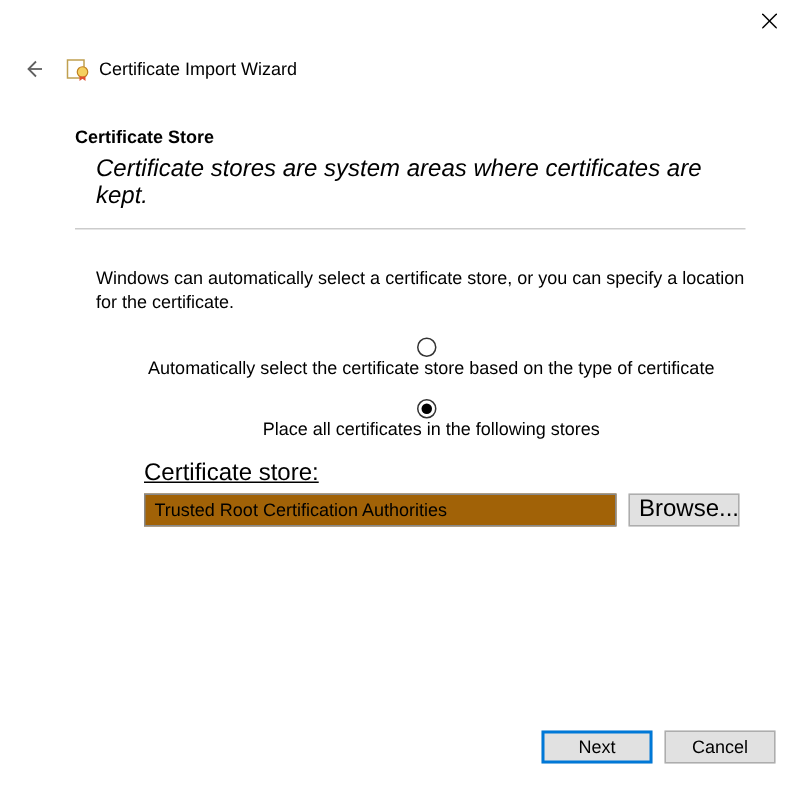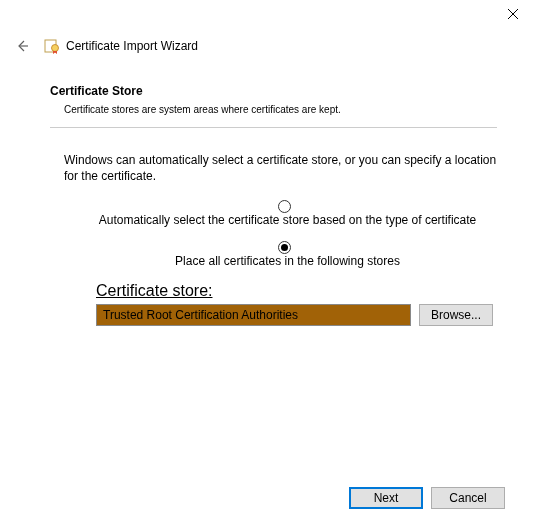--- a/index.html
+++ b/index.html
@@ -7,33 +7,33 @@
     .titlebar { height: 30px; display: flex; justify-content: flex-end; align-items: flex-start; }
     .close-btn { width: 45px; height: 28px; display: flex; align-items: center; justify-content: center; cursor: pointer; }
     .close-btn svg { width: 10px; height: 10px; }
     .header { display: flex; align-items: center; padding: 6px 0 0 12px; }
     .back-arrow { width: 20px; height: 20px; display: flex; align-items: center; justify-content: center; margin-right: 12px; cursor: pointer; }
     .back-arrow svg { width: 16px; height: 16px; stroke: #606060; }
     .wizard-icon { width: 16px; height: 16px; margin-right: 6px; }
     .wizard-title { font-size: 12px; color: #000; }
     .content { padding: 28px 38px 0 50px; }
     .section-heading { font-weight: bold; font-size: 12px; margin-bottom: 6px; }
-    .section-desc { font-size: 10px; padding-left: 14px; margin-bottom: 12px; }
+    .section-desc { font-size: 16px; padding-left: 14px; margin-bottom: 12px; font-style: italic; }
     .divider { border: none; border-top: 1px solid #ccc; margin: 0 0 24px 0; }
     .para { font-size: 12px; padding-left: 14px; margin-bottom: 16px; line-height: 1.35; }
     .radio-group { padding-left: 28px; }
     .radio-row { display: flex; align-items: center; margin-bottom: 14px; cursor: pointer; flex-direction: column; }
     .radio { width: 13px; height: 13px; border: 1px solid #333; border-radius: 50%; margin-right: 6px; position: relative; flex-shrink: 0; }
     .radio.selected::after { content: ""; position: absolute; width: 7px; height: 7px; background: #000; border-radius: 50%; top: 2px; left: 2px; }
     .store-block { padding-left: 46px; }
     .store-label { font-size: 16px; margin-bottom: 4px; text-decoration: underline; }
     .store-row { display: flex; align-items: center; gap: 8px; }
     .store-input { width: 315px; height: 22px; border: 1px solid #888; padding: 2px 6px; font-size: 12px; font-family: inherit; background: #a16207; }
-    .browse-btn { width: 74px; height: 22px; border: 1px solid #adadad; background: #e1e1e1; font-size: 12px; font-family: inherit; cursor: pointer; }
-    .footer { position: absolute; bottom: 14px; right: 30px; display: flex; gap: 8px; }
+    .browse-btn { width: 74px; height: 22px; border: 1px solid #adadad; background: #e1e1e1; font-size: 16px; font-family: inherit; cursor: pointer; }
+    .footer { position: absolute; bottom: 14px; right: 18px; display: flex; gap: 8px; }
     .footer-btn { width: 74px; height: 22px; font-size: 12px; font-family: inherit; cursor: pointer; }
     .next-btn { border: 1px solid #0078d7; background: #e1e1e1; box-shadow: 0 0 0 1px #0078d7 inset; }
     .cancel-btn { border: 1px solid #adadad; background: #e1e1e1; }
   </style>
 </head>
 <body>
 
 <div class="titlebar">
   <div class="close-btn">
     <svg viewBox="0 0 10 10">

